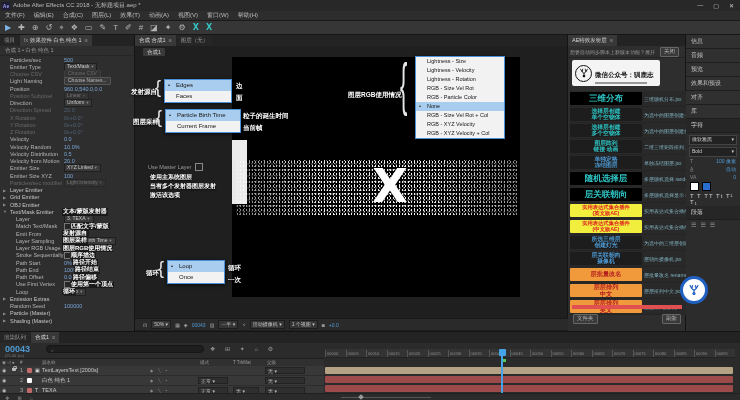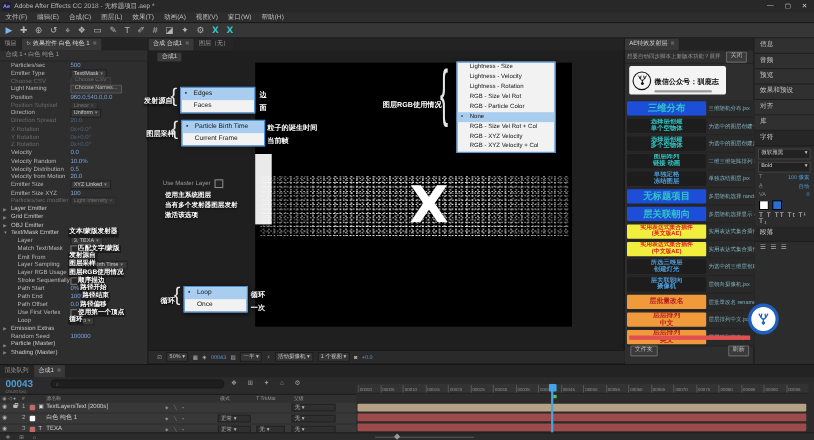--- a/index.html
+++ b/index.html
@@ -69,21 +69,21 @@
   .notice{height:11px;display:flex;align-items:center;font-size:5px;color:#9a9a9a;padding:0 2px;gap:2px;border-bottom:1px solid #242424;}
   .notxt{width:88px;overflow:hidden;white-space:nowrap;}
   .sbtn{border:1px solid #666;background:#3a3a3a;color:#bbb;font-size:5.5px;padding:0 3px;height:8px;line-height:7.5px;border-radius:1px;white-space:nowrap;}
   .logocard{position:absolute;left:4px;top:25px;width:88px;height:26px;background:#f4f4f4;border-radius:2px;display:flex;align-items:center;gap:3px;padding:0 3px;box-sizing:border-box;}
   .deer{width:17px;height:17px;border:1.5px solid #111;border-radius:50%;flex:none;display:flex;align-items:center;justify-content:center;box-sizing:border-box;}
   .logotx{font-size:6.5px;font-weight:bold;color:#111;line-height:1.1;}
   .logosub{height:2px;background:#999;margin-top:1px;width:52px;}
   #slist{position:absolute;left:2px;top:56px;width:116px;}
   .srowi{display:flex;align-items:center;gap:2px;height:15px;border-bottom:1px solid #242424;background:#292929;}
   .chip{width:72px;height:13px;flex:none;display:flex;flex-direction:column;align-items:center;justify-content:center;border-radius:1px;line-height:1.02;overflow:hidden;}
-  .chip.teal-lg{background:#1d4ed8;color:#2fc6c6;font-size:8.5px;font-weight:bold;}
+  .chip.teal-lg{background:#000000;color:#2fc6c6;font-size:8.5px;font-weight:bold;}
   .chip.teal{background:#1d1d1d;color:#2fc6c6;font-size:5.8px;font-weight:bold;}
   .chip.blue{background:#1d1d1d;color:#4f9bd5;font-size:5.8px;font-weight:bold;}
   .chip.yellow{background:#f2ee3e;color:#d22;font-size:5.3px;font-weight:bold;}
   .chip.orange{background:#f09a3c;color:#b51f1f;font-size:6.2px;font-weight:bold;}
   .desc{font-size:5px;color:#7fb0bf;white-space:nowrap;overflow:hidden;width:42px;}
   .redbar{position:absolute;left:4px;top:270px;width:110px;height:4px;background:#e05050;}
   .sfoot{position:absolute;left:0;top:279px;width:118px;display:flex;justify-content:space-between;padding:0 5px;box-sizing:border-box;}
   .badge{position:absolute;left:680px;top:276px;width:28px;height:28px;border-radius:50%;background:#fff;border:3px solid #2060c0;box-sizing:border-box;z-index:50;display:flex;align-items:center;justify-content:center;}
   
   #sidebar{position:absolute;left:686px;top:35px;width:54px;height:296px;background:#2c2c2c;box-sizing:border-box;}
@@ -508,21 +508,21 @@
         </div>
         <div class="srowi">
           <span class="chip blue">
             <span>单独定格</span>
             <span>冻结图层</span>
           </span>
           <span class="desc">单独冻结图层.jsx</span>
         </div>
         <div class="srowi">
           <span class="chip teal-lg">
-            <span>无标题项目</span>
+            <span>随机选择层</span>
           </span>
           <span class="desc">多层随机选择 randomly.jsx</span>
         </div>
         <div class="srowi">
           <span class="chip teal-lg">
             <span>层关联朝向</span>
           </span>
           <span class="desc">多层随机选择显示 randomly</span>
         </div>
         <div class="srowi">

